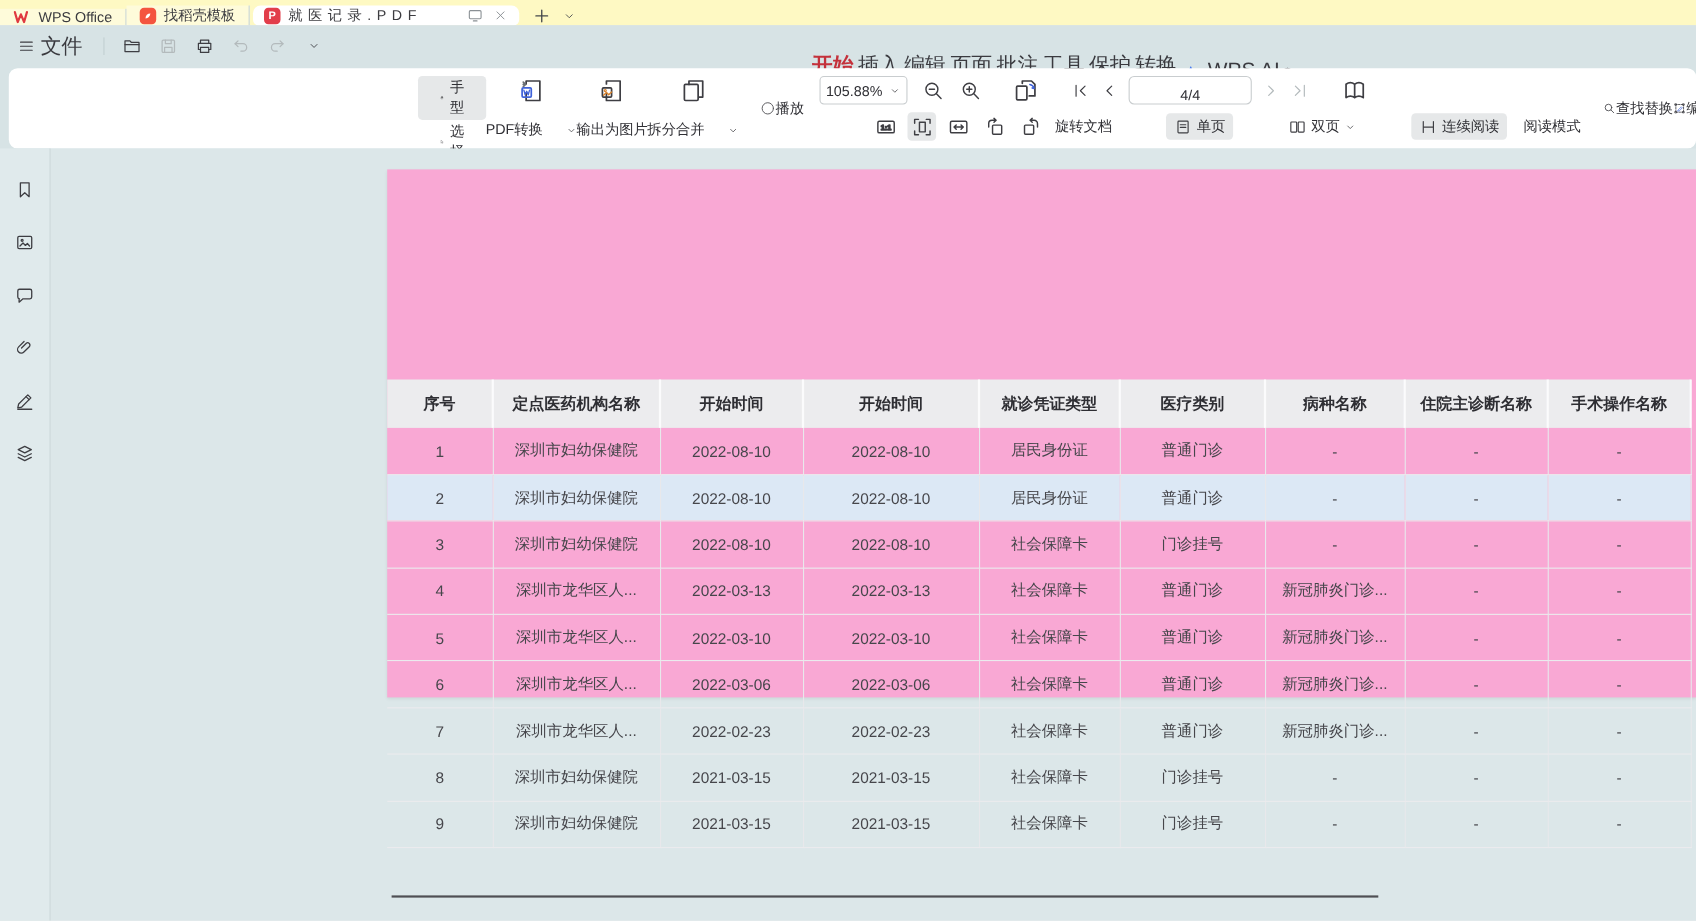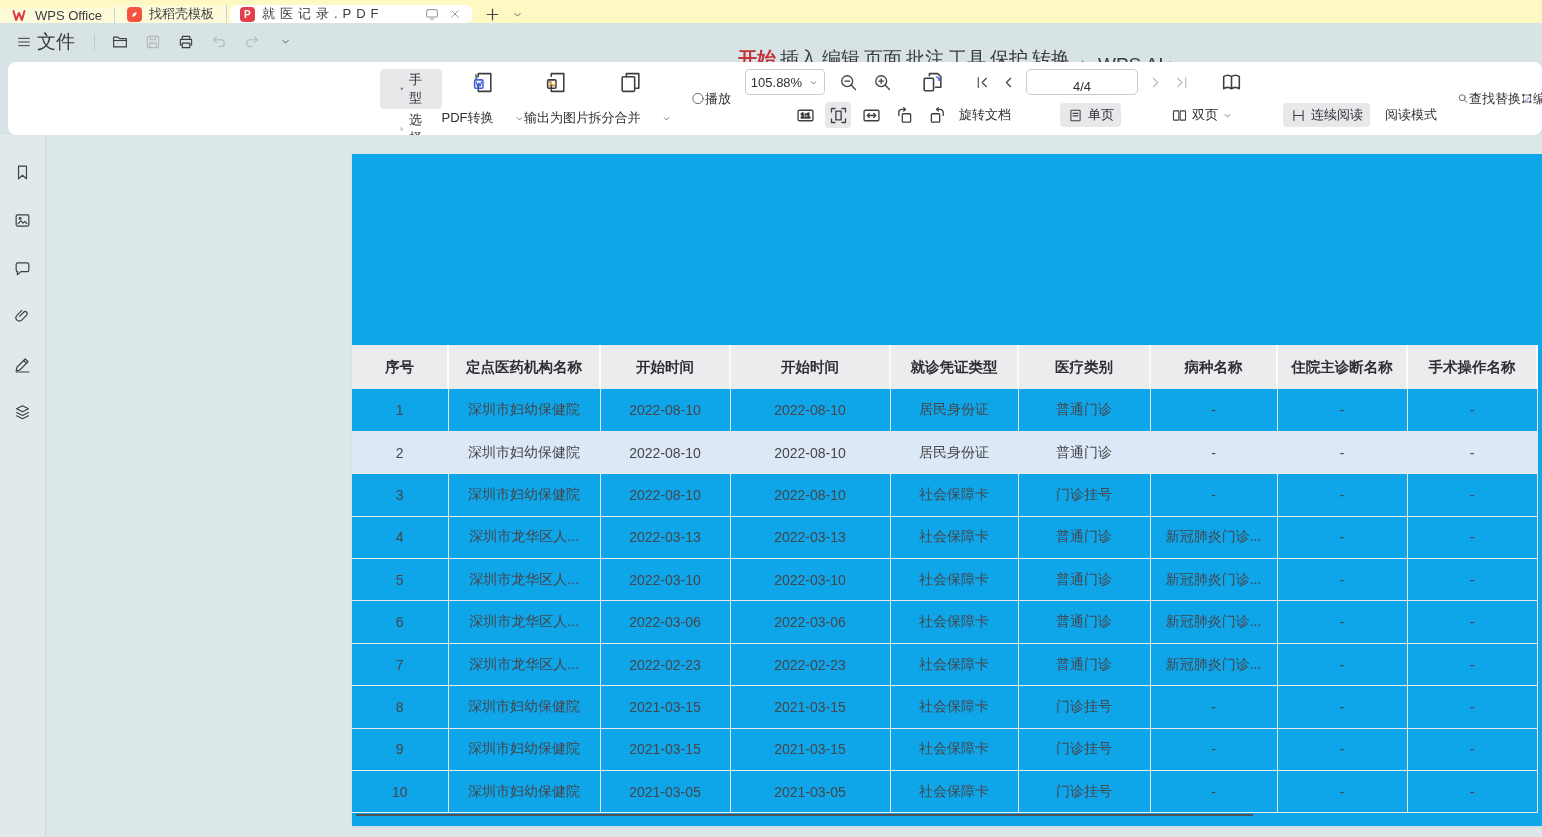--- a/index.html
+++ b/index.html
@@ -69,22 +69,22 @@
   svg.ic .fillonly { stroke:none; }
   svg.ic.dim * { stroke:#b3babc; }
 
   
   .workspace { position:absolute; left:0; top:135px; width:1542px; height:702px; background:#dce7e9; }
   .sidebar { position:absolute; left:0; top:0; width:46px; height:100%;
     background:#e0eaec; border-right:1px solid #ccd7d9;
     display:flex; flex-direction:column; align-items:center; gap:20px; padding-top:23px; }
   .side-btn { width:28px; height:28px; display:flex; align-items:center; justify-content:center; border-radius:4px; }
 
-  .page { position:absolute; left:352px; top:19px; width:1190px; height:672px;
-    background:#0ea5e9; box-shadow:0 1px 3px rgba(0,0,0,.07); }
+  .page { position:absolute; left:352px; top:19px; width:1190px; height:480px;
+    background:#f9a8d4; box-shadow:0 1px 3px rgba(0,0,0,.07); }
 
   table.rec { position:absolute; left:0; top:191px; width:1185px;
     border-collapse:collapse; table-layout:fixed; }
   table.rec th { height:44px; background:#ececee; font-size:14.5px; font-weight:bold;
     color:#2e2e33; text-align:center; border-right:2px solid #fbfbfc; }
   table.rec td { height:42.4px; font-size:14px; color:#46464b; text-align:center;
     border-right:1px solid #e8e8eb; border-bottom:1px solid #ebebee; overflow:hidden; white-space:nowrap; }
   table.rec tr.hl td { background:#dce8f5; }
   .tbl-bottom { position:absolute; left:4px; top:660px; width:897px; height:2px; background:#4f4f54; }
 </style>
@@ -590,29 +590,18 @@
               <td>9</td>
               <td>深圳市妇幼保健院</td>
               <td>2021-03-15</td>
               <td>2021-03-15</td>
               <td>社会保障卡</td>
               <td>门诊挂号</td>
               <td>-</td>
               <td>-</td>
               <td>-</td>
             </tr>
-            <tr>
-              <td>10</td>
-              <td>深圳市妇幼保健院</td>
-              <td>2021-03-05</td>
-              <td>2021-03-05</td>
-              <td>社会保障卡</td>
-              <td>门诊挂号</td>
-              <td>-</td>
-              <td>-</td>
-              <td>-</td>
-            </tr>
           </tbody>
       </table>
       <div class="tbl-bottom"></div>
     </div>
   </div>
 </div>
 
 </body></html>

